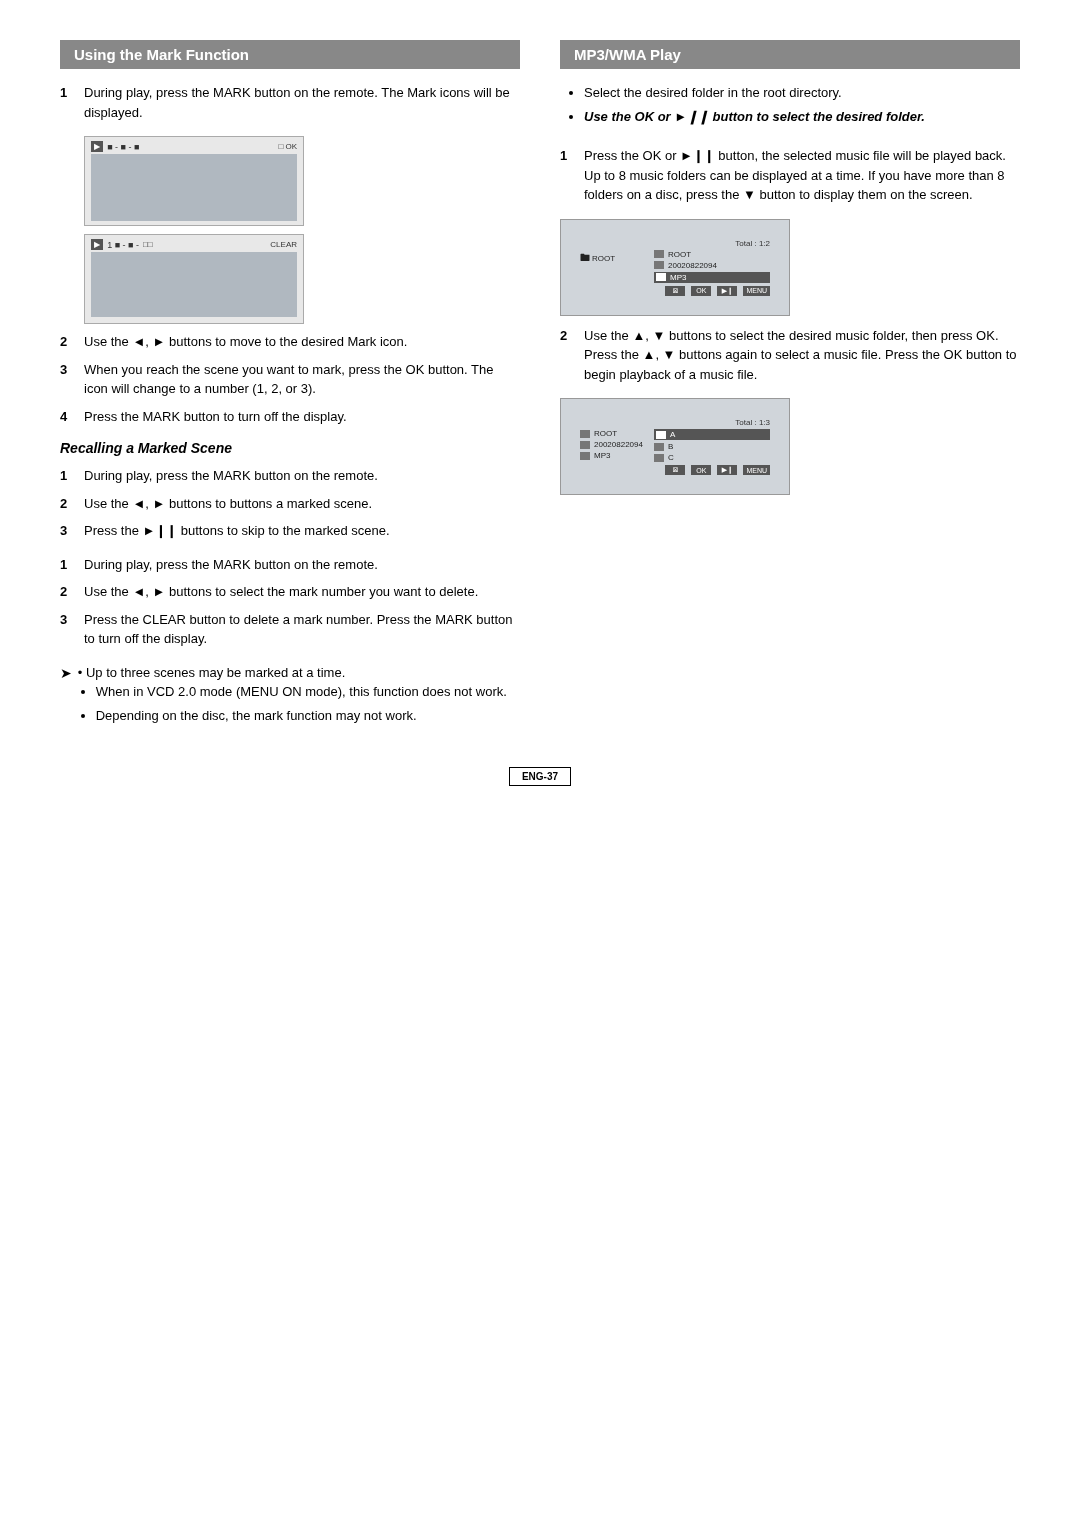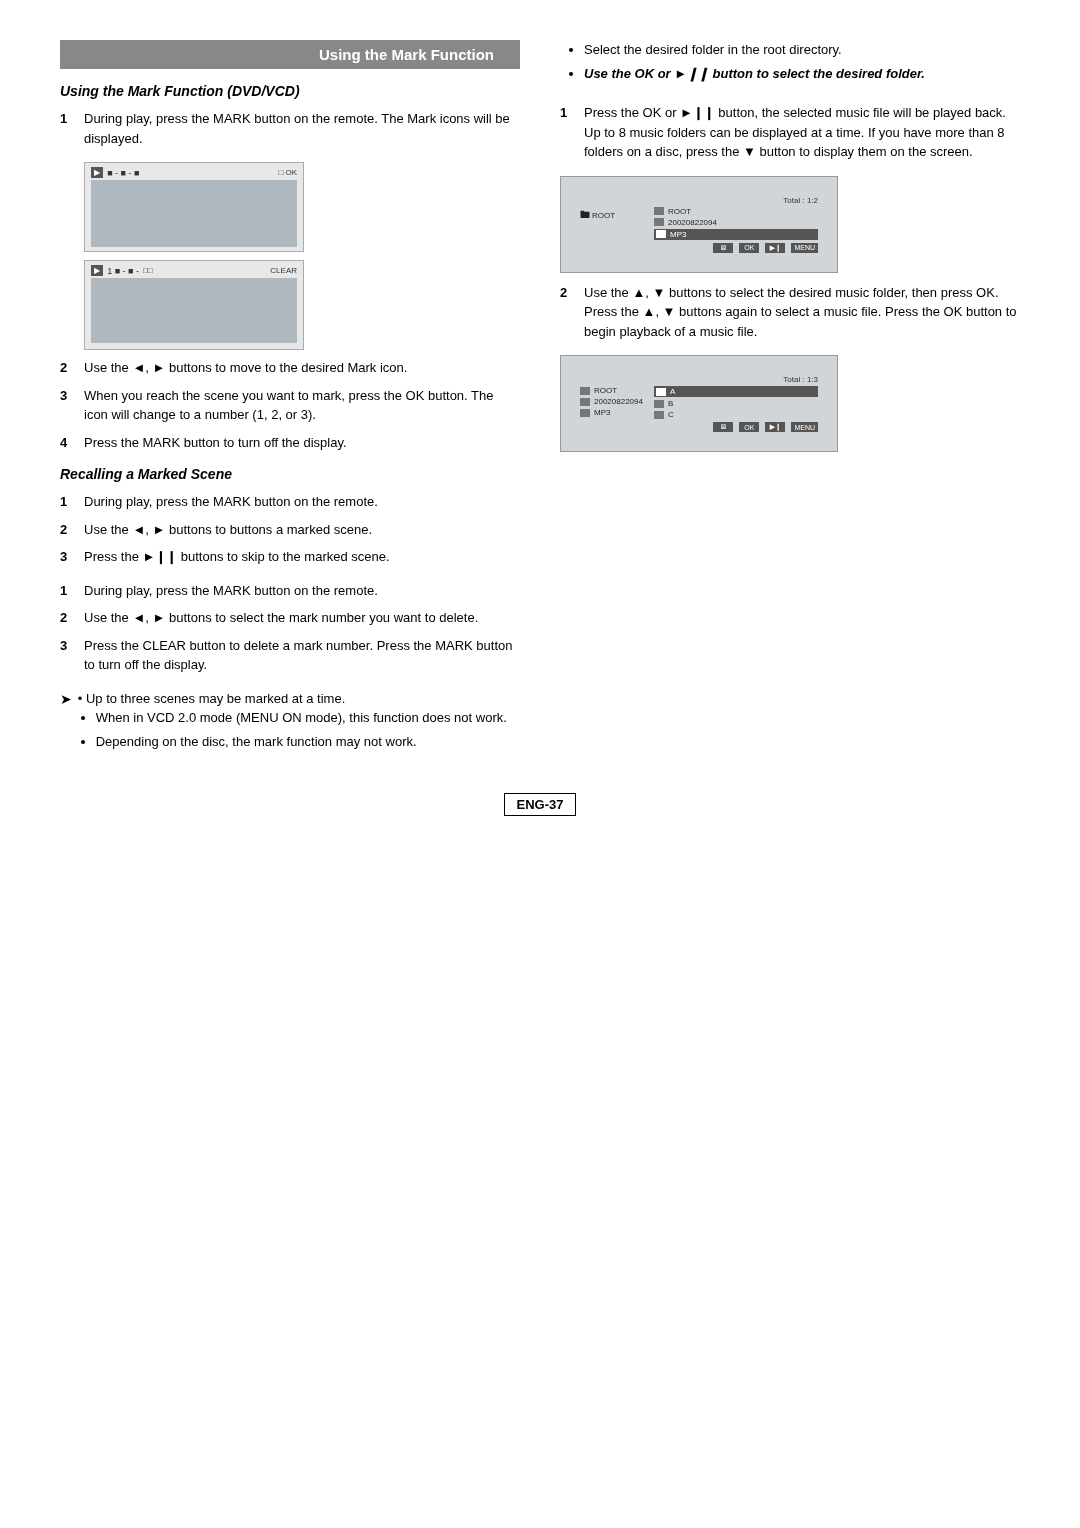--- a/index.html
+++ b/index.html
@@ -15,23 +15,22 @@
     .page-content {
       display: grid;
       grid-template-columns: 1fr 1fr;
       gap: 0 40px;
     }
     .section-header {
       background: #888;
       color: #fff;
       font-size: 15px;
       font-weight: bold;
-      padding: 6px 26px;
+      padding: 6px 14px;
       margin-bottom: 14px;
-      text-align: right;
     }
     .left-col, .right-col {
       padding-top: 0;
     }
     .intro-italic {
       font-style: italic;
       font-size: 13px;
       margin-bottom: 14px;
       line-height: 1.5;
     }
@@ -168,28 +167,28 @@
       line-height: 1.5;
     }
     .page-num-box {
       text-align: center;
       margin-top: 30px;
     }
     .page-num-box .eng-num {
       display: inline-block;
       border: 1px solid #000;
       padding: 3px 12px;
-      font-size: 13px;
+      font-size: 10px;
       font-weight: bold;
     }
     
     .mp3-screen {
       border: 1px solid #999;
       background: #d0d5da;
-      width: 278px;
+      width: 230px;
       margin: 8px 0 8px 0;
       padding: 19px;
       font-size: 9px;
     }
     .mp3-screen .mp3-total {
       text-align: right;
       font-size: 8px;
       color: #333;
       margin-bottom: 2px;
     }
@@ -258,21 +257,20 @@
   </style>
 </head>
 <body>
 
 <div class="page-content">
 
   <div class="left-col">
     <div class="section-header">Using the Mark Function</div>
 
 
-    <div class="subsection-title">Using the Mark Function (DVD/VCD)</div>
 
     <ol class="numbered-list">
       <li>
         <span class="num">1</span>
         <span class="text">During play, press the MARK button on the remote. The Mark icons will be displayed.</span>
       </li>
     </ol>
 
     <div class="screen-mock">
       <div class="top-bar">
@@ -345,20 +343,21 @@
         • Up to three scenes may be marked at a time.
         <ul class="note-sub">
           <li>When in VCD 2.0 mode (MENU ON mode), this function does not work.</li>
           <li>Depending on the disc, the mark function may not work.</li>
         </ul>
       </div>
     </div>
   </div>
 
   <div class="right-col">
+    <div class="section-header">MP3/WMA Play</div>
 
 
     <ul class="bullet-list">
       <li>Select the desired folder in the root directory.</li>
       <li><strong>Use the OK or ►❙❙ button to select the desired folder.</strong></li>
     </ul>
 
 
     <ol class="numbered-list">
       <li>

